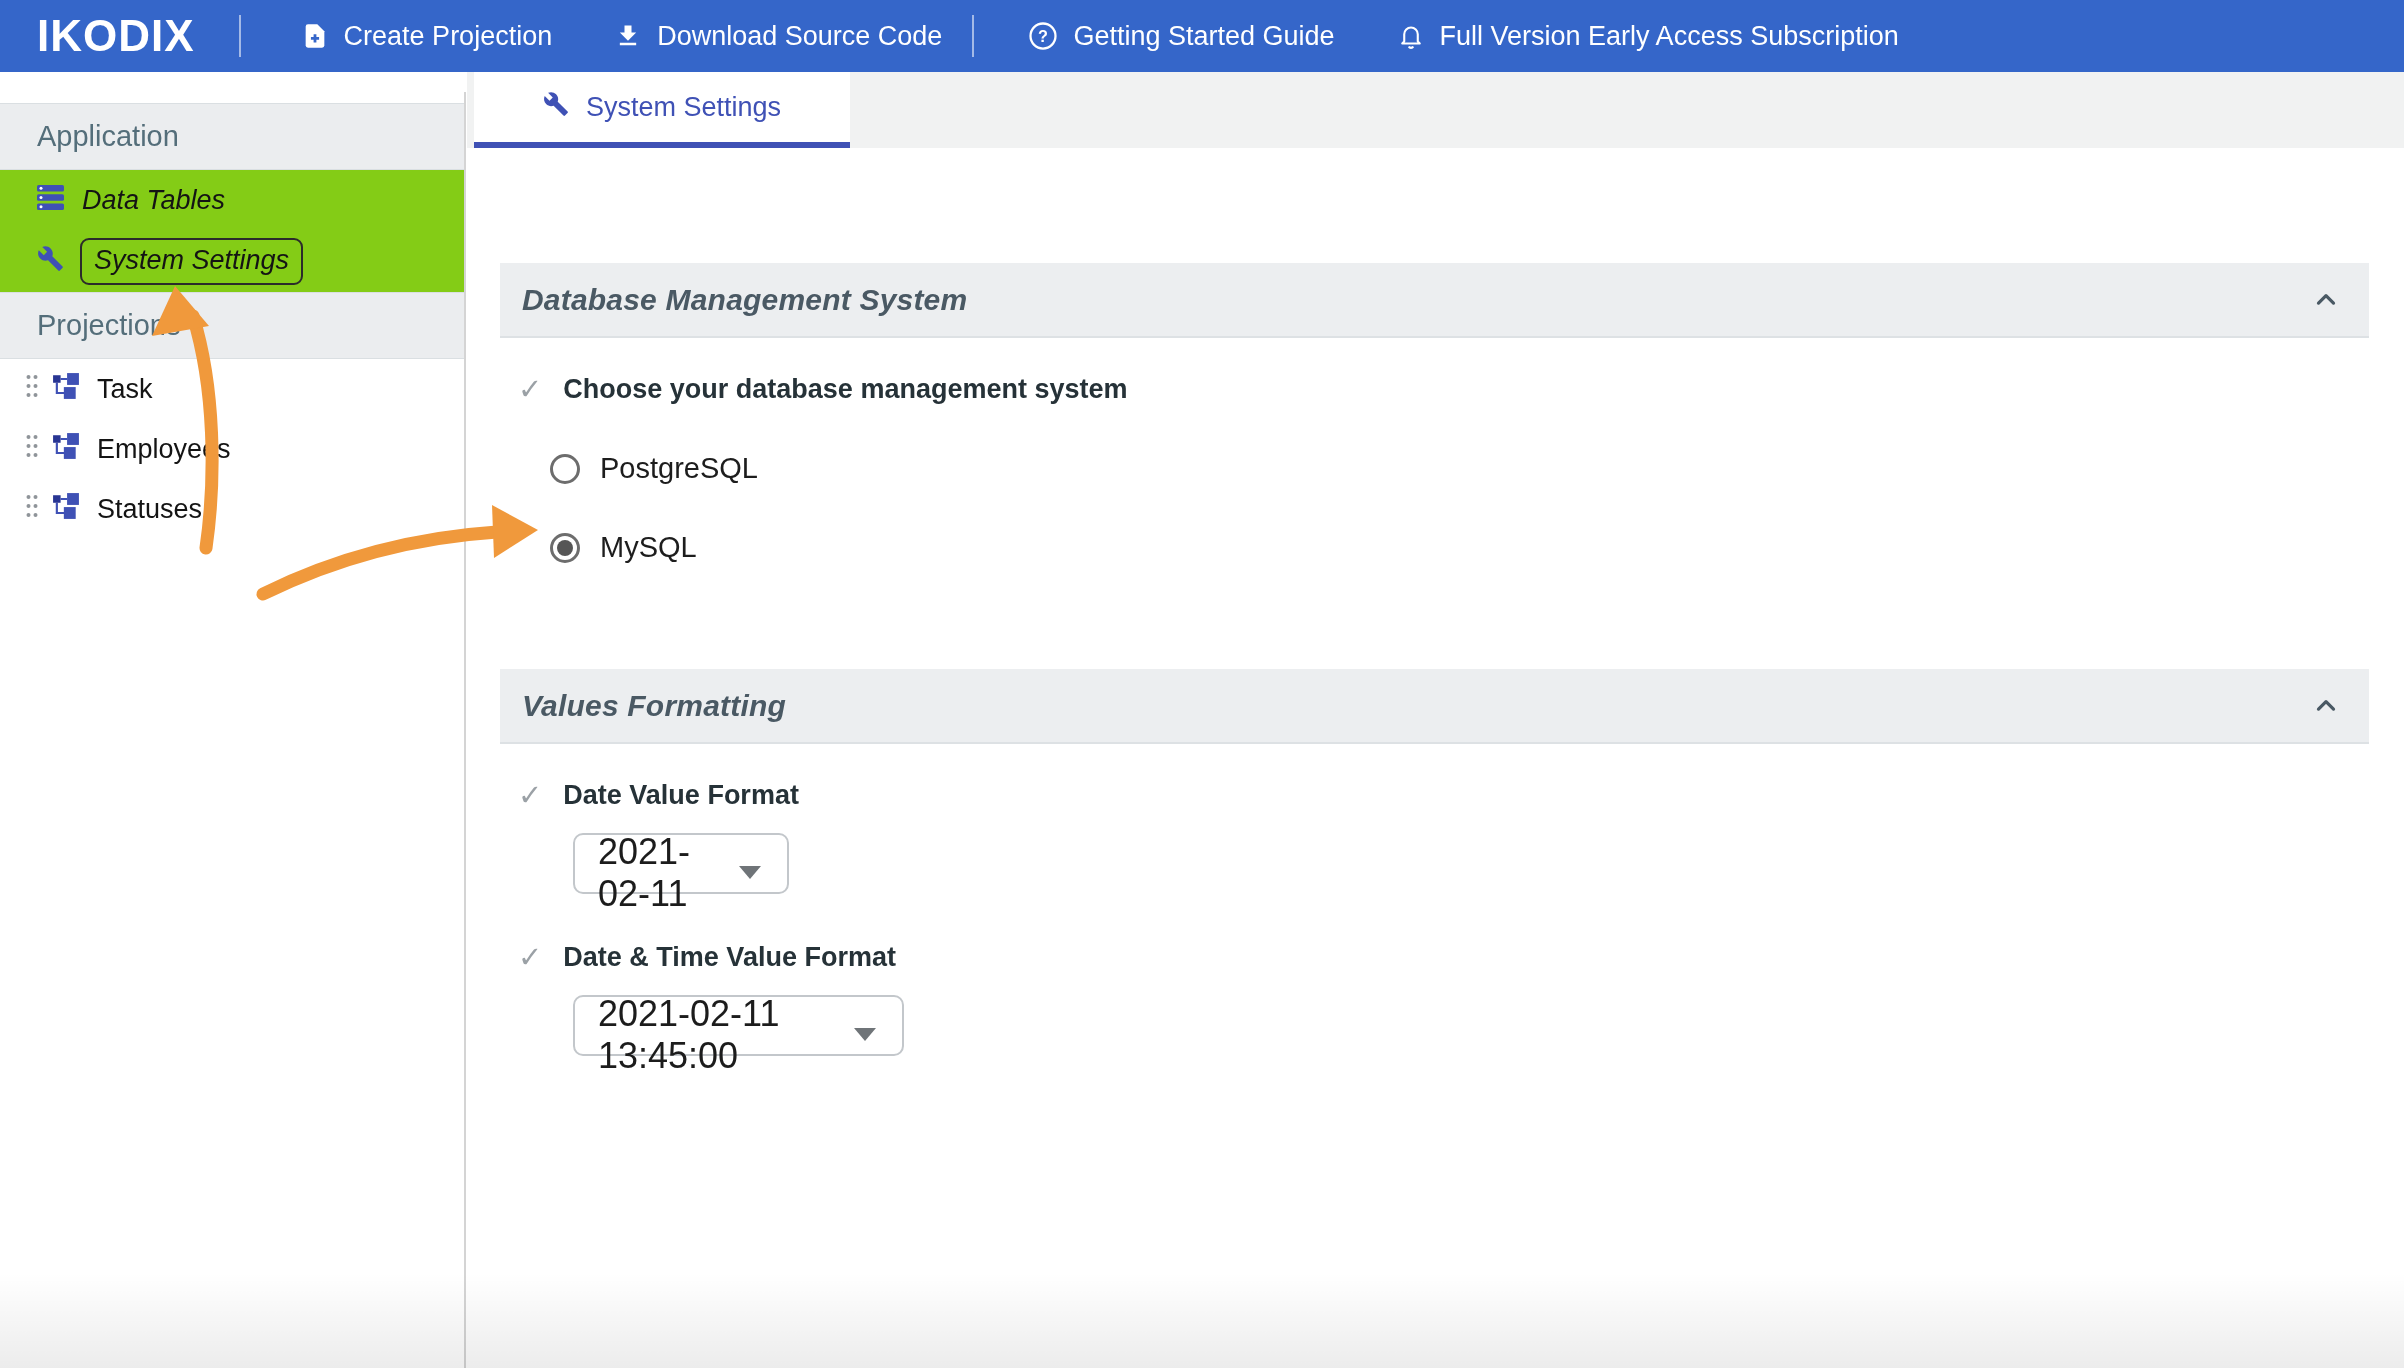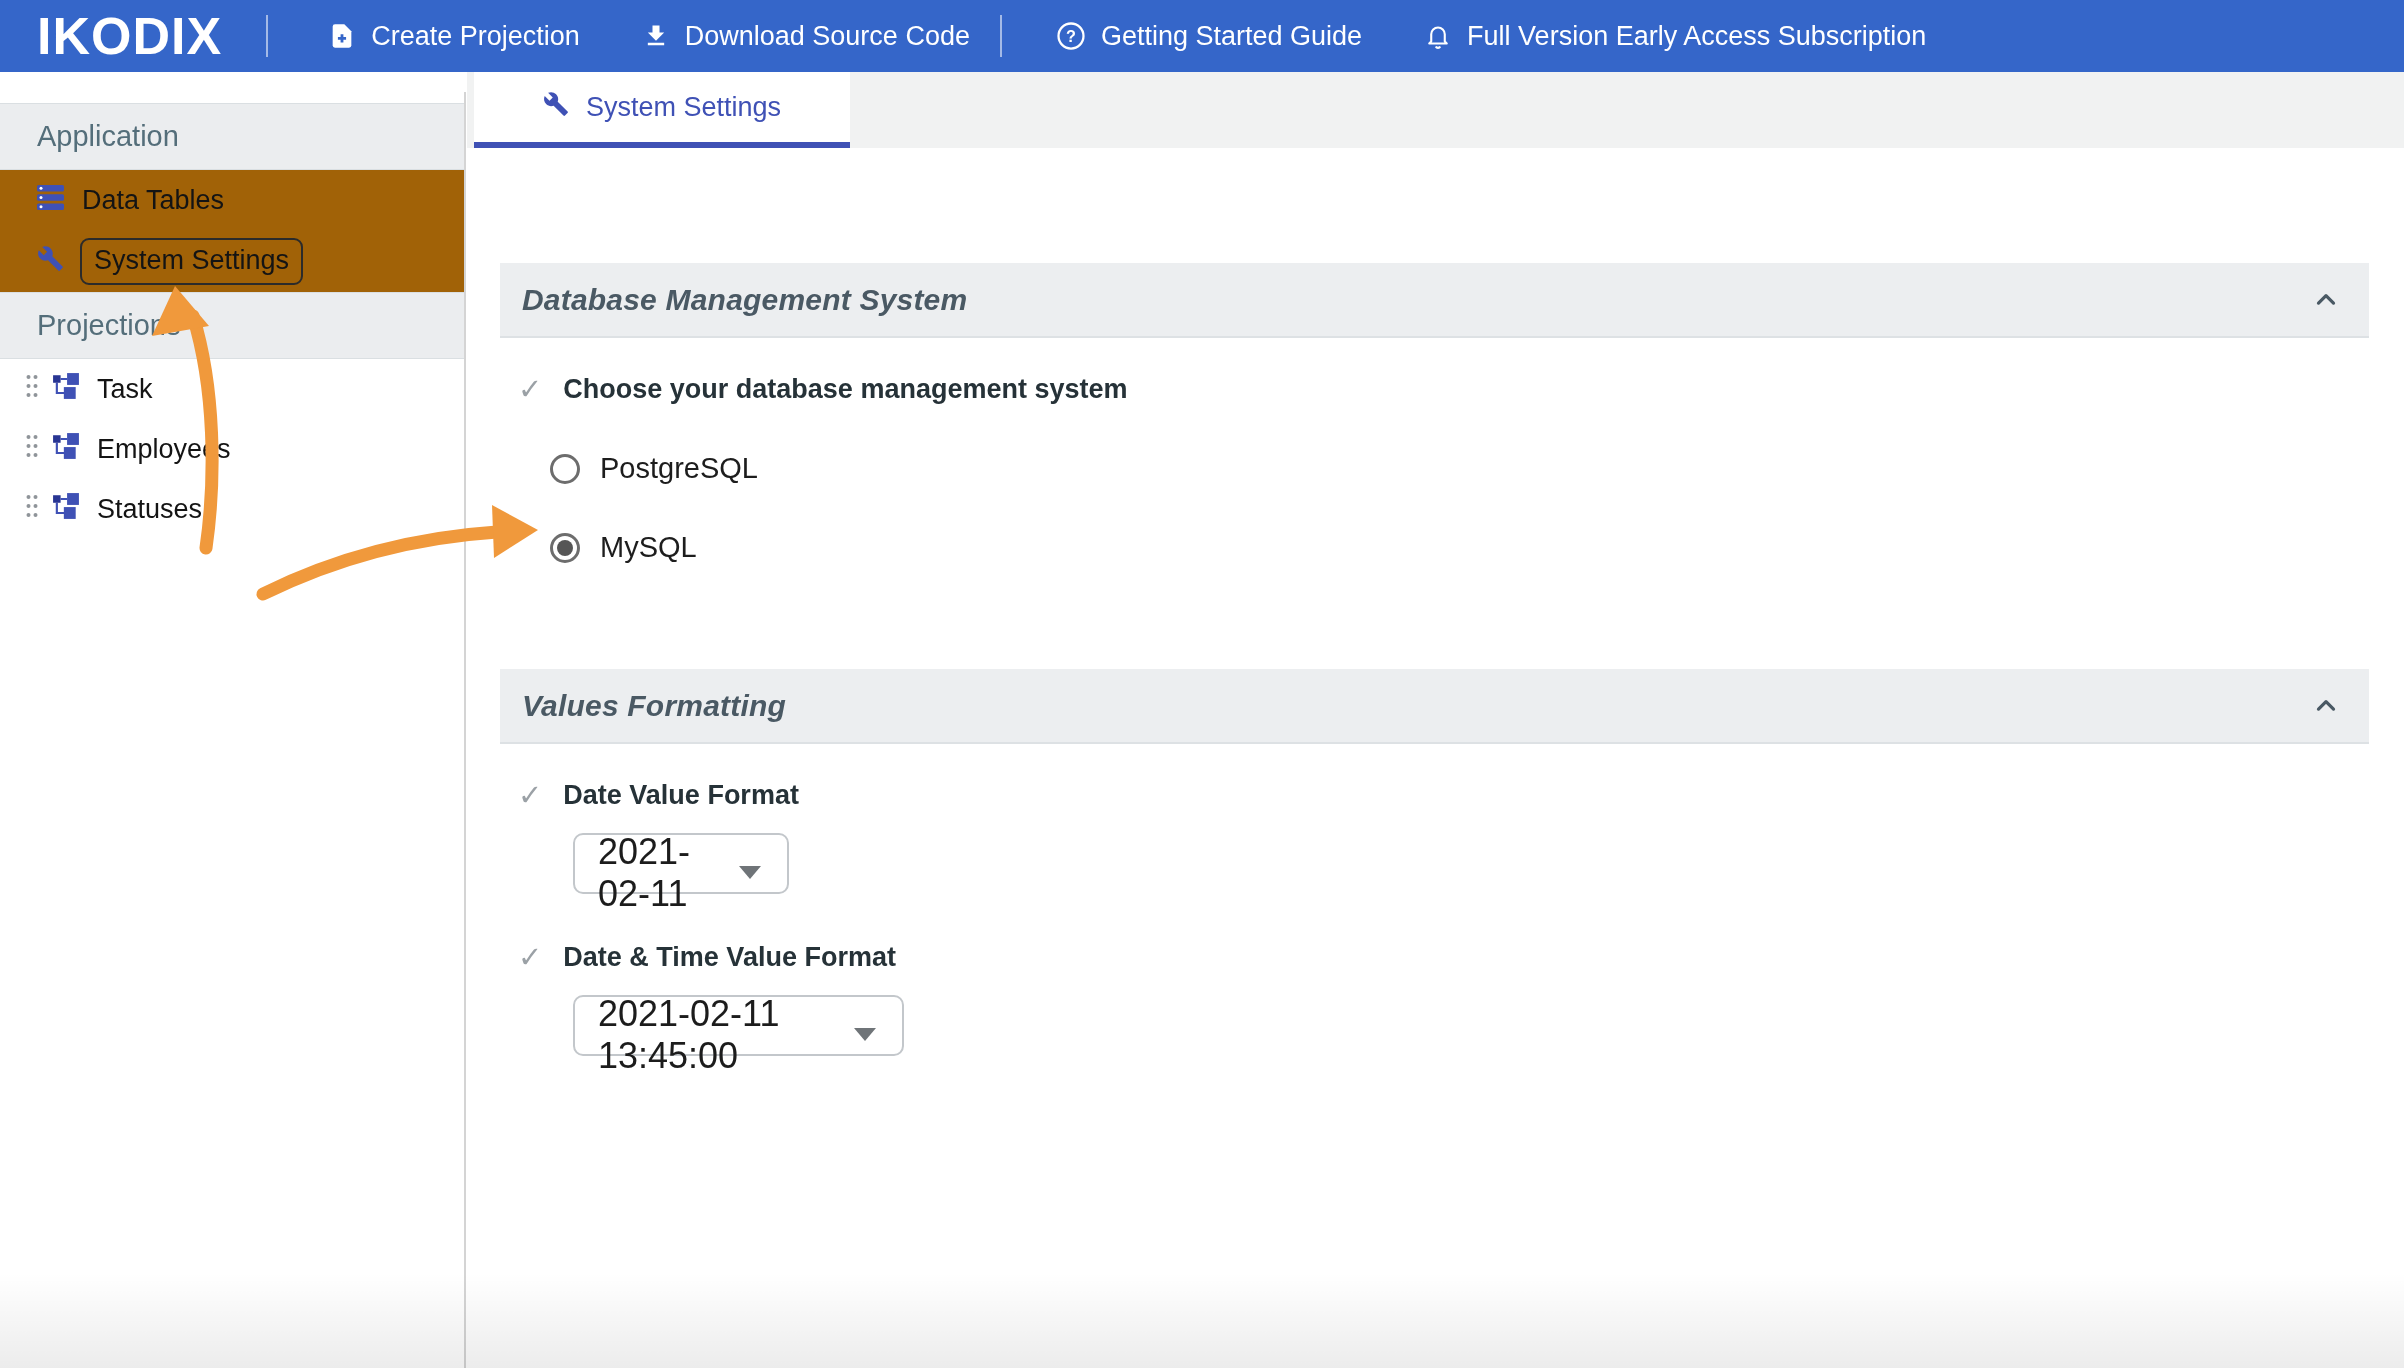--- a/index.html
+++ b/index.html
@@ -8,21 +8,21 @@
     position:relative; width:2404px; height:1368px; overflow:hidden;
     font-family:"Liberation Sans", sans-serif; background:#ffffff;
   }
 
   
   .topbar {
     position:absolute; left:0; top:0; width:2404px; height:72px;
     background:#3566c9; display:flex; align-items:center; padding-left:37px;
     color:#ffffff;
   }
-  .logo { font-size:52px; font-weight:700; letter-spacing:1px; }
+  .logo { font-size:44px; font-weight:700; letter-spacing:1px; }
   .t-sep { width:2px; height:42px; background:rgba(255,255,255,.55); margin:0 30px 0 44px; }
   .t-sep2 { width:2px; height:42px; background:rgba(255,255,255,.55); margin:0 26px 0 30px; }
   .topitem {
     display:flex; align-items:center; gap:15px; font-size:27px; font-weight:500;
     margin-left:34px; cursor:pointer; white-space:nowrap;
   }
   .topitem + .topitem { margin-left:62px; }
   .topitem svg { display:block; }
 
   
@@ -43,21 +43,21 @@
     background:#ffffff; border-right:2px solid #d4d4d4;margin-top:20px;
   }
   .s-header {
     background:#ebedef; height:67px; display:flex; align-items:center;
     padding-left:37px; color:#546e7a; font-size:29px;
     border-top:1px solid #dadfe2; border-bottom:1px solid #dadfe2;
   }
   .s-header.first { margin-top:11px; }
   .s-item {
     height:61px; display:flex; align-items:center; padding-left:37px; gap:18px;
-    font-size:27px; color:#141414; cursor:pointer; background:#a16207;
+    font-size:27px; color:#141414; cursor:pointer; background:#84cc16;font-style:italic;
   }
   .s-item .focus-box {
     border:2px solid #2b2b2b; border-radius:9px; padding:5px 12px 7px 12px;
     margin-left:-2px;
   }
   .p-item {
     height:60px; display:flex; align-items:center; padding-left:25px; gap:13px;
     font-size:27px; color:#141414; cursor:pointer; background:#fff;
   }
   .p-item .label { margin-left:4px; }

